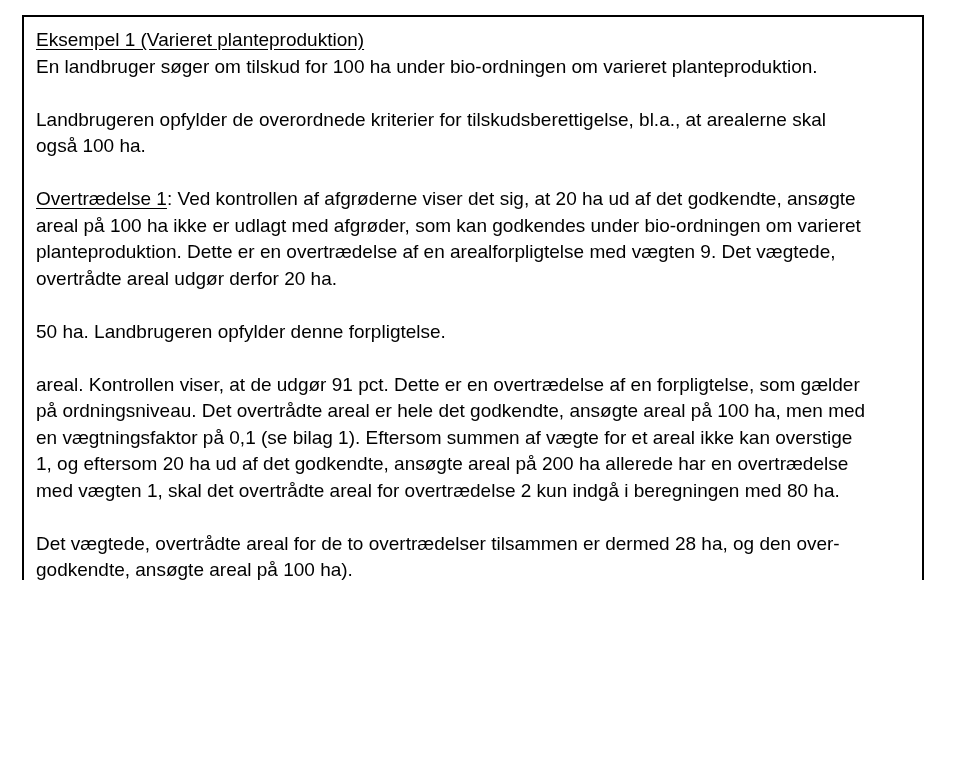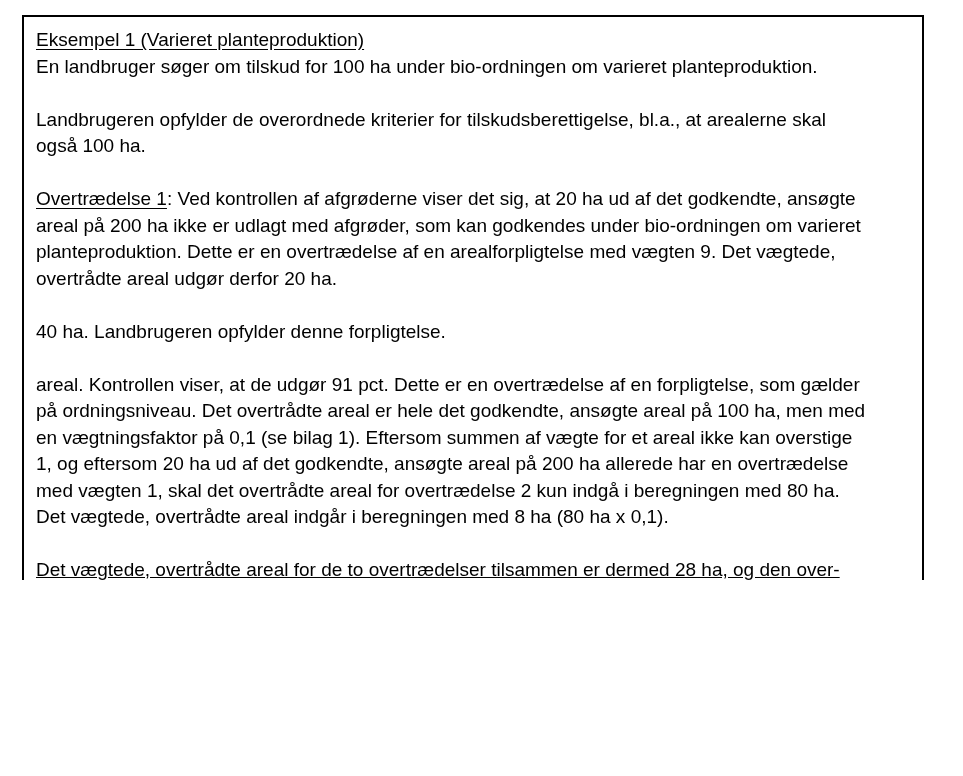--- a/index.html
+++ b/index.html
@@ -33,21 +33,20 @@
   .document-content {
     padding: 10px 12px 0 12px;
     font-size: 19px;
     line-height: 26.5px;
   }
   .paragraph {
     margin: 0 0 26.5px 0;
   }
   .paragraph:last-child {
     margin-bottom: 0;
-    text-decoration: underline;
   }
   .text-line {
     white-space: nowrap;
     min-height: 26.5px;
   }
   .underlined {
     text-decoration: underline;
     text-underline-offset: 3px;
   }
 </style>
@@ -60,34 +59,33 @@
         <div class="paragraph">
           <div class="text-line"><span class="underlined">Eksempel 1 (Varieret planteproduktion)</span></div>
           <div class="text-line">En landbruger søger om tilskud for 100 ha under bio-ordningen om varieret planteproduktion.</div>
         </div>
         <div class="paragraph">
           <div class="text-line">Landbrugeren opfylder de overordnede kriterier for tilskudsberettigelse, bl.a., at arealerne skal</div>
           <div class="text-line">også 100 ha.</div>
         </div>
         <div class="paragraph">
           <div class="text-line"><span class="underlined">Overtrædelse 1</span>: Ved kontrollen af afgrøderne viser det sig, at 20 ha ud af det godkendte, ansøgte</div>
-          <div class="text-line">areal på 200 ha ikke er udlagt med afgrøder, som kan godkendes under bio-ordningen om varieret</div>
+          <div class="text-line">areal på 100 ha ikke er udlagt med afgrøder, som kan godkendes under bio-ordningen om varieret</div>
           <div class="text-line">planteproduktion. Dette er en overtrædelse af en arealforpligtelse med vægten 9. Det vægtede,</div>
           <div class="text-line">overtrådte areal udgør derfor 20 ha.</div>
         </div>
         <div class="paragraph">
-          <div class="text-line">40 ha. Landbrugeren opfylder denne forpligtelse.</div>
+          <div class="text-line">50 ha. Landbrugeren opfylder denne forpligtelse.</div>
         </div>
         <div class="paragraph">
           <div class="text-line">areal. Kontrollen viser, at de udgør 91 pct. Dette er en overtrædelse af en forpligtelse, som gælder</div>
           <div class="text-line">på ordningsniveau. Det overtrådte areal er hele det godkendte, ansøgte areal på 100 ha, men med</div>
           <div class="text-line">en vægtningsfaktor på 0,1 (se bilag 1). Eftersom summen af vægte for et areal ikke kan overstige</div>
           <div class="text-line">1, og eftersom 20 ha ud af det godkendte, ansøgte areal på 200 ha allerede har en overtrædelse</div>
           <div class="text-line">med vægten 1, skal det overtrådte areal for overtrædelse 2 kun indgå i beregningen med 80 ha.</div>
-          <div class="text-line">Det vægtede, overtrådte areal indgår i beregningen med 8 ha (80 ha x 0,1).</div>
         </div>
         <div class="paragraph">
           <div class="text-line">Det vægtede, overtrådte areal for de to overtrædelser tilsammen er dermed 28 ha, og den over-</div>
           <div class="text-line">godkendte, ansøgte areal på 100 ha).</div>
         </div>
       </div>
   </div>
 </div>
 
 </body></html>

